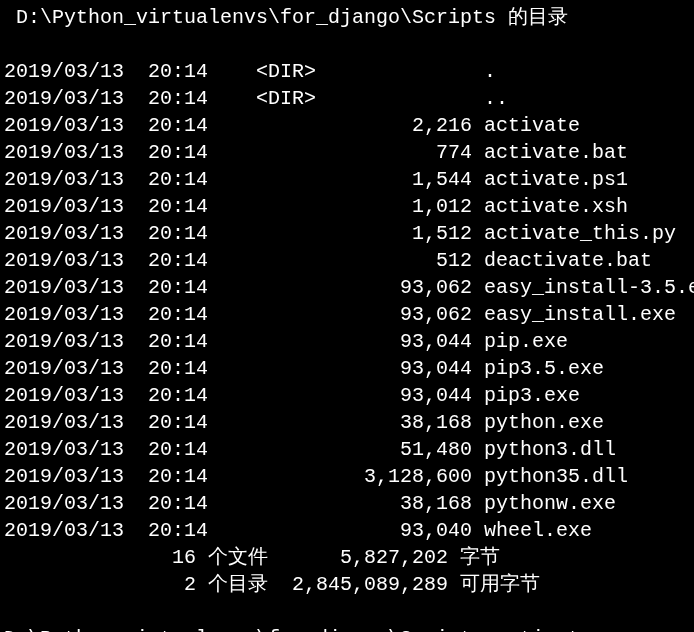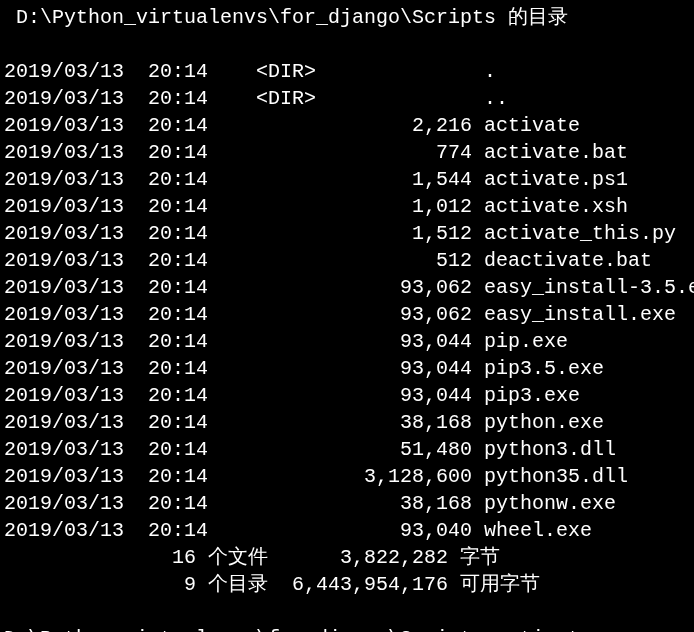--- a/index.html
+++ b/index.html
@@ -36,18 +36,18 @@
 2019/03/13  20:14                93,062 easy_install-3.5.exe
 2019/03/13  20:14                93,062 easy_install.exe
 2019/03/13  20:14                93,044 pip.exe
 2019/03/13  20:14                93,044 pip3.5.exe
 2019/03/13  20:14                93,044 pip3.exe
 2019/03/13  20:14                38,168 python.exe
 2019/03/13  20:14                51,480 python3.dll
 2019/03/13  20:14             3,128,600 python35.dll
 2019/03/13  20:14                38,168 pythonw.exe
 2019/03/13  20:14                93,040 wheel.exe</span>
-<span id="sumfiles">              16 个文件      3,822,282 字节</span>
-<span id="sumdirs">               9 个目录  6,443,954,176 可用字节</span>
+<span id="sumfiles">              16 个文件      5,827,202 字节</span>
+<span id="sumdirs">               2 个目录  2,845,089,289 可用字节</span>
 
 <span>D:\Python_virtualenvs\for_django\Scripts&gt;</span><span>activate</span>
 
  </div>
 
 </body></html>

